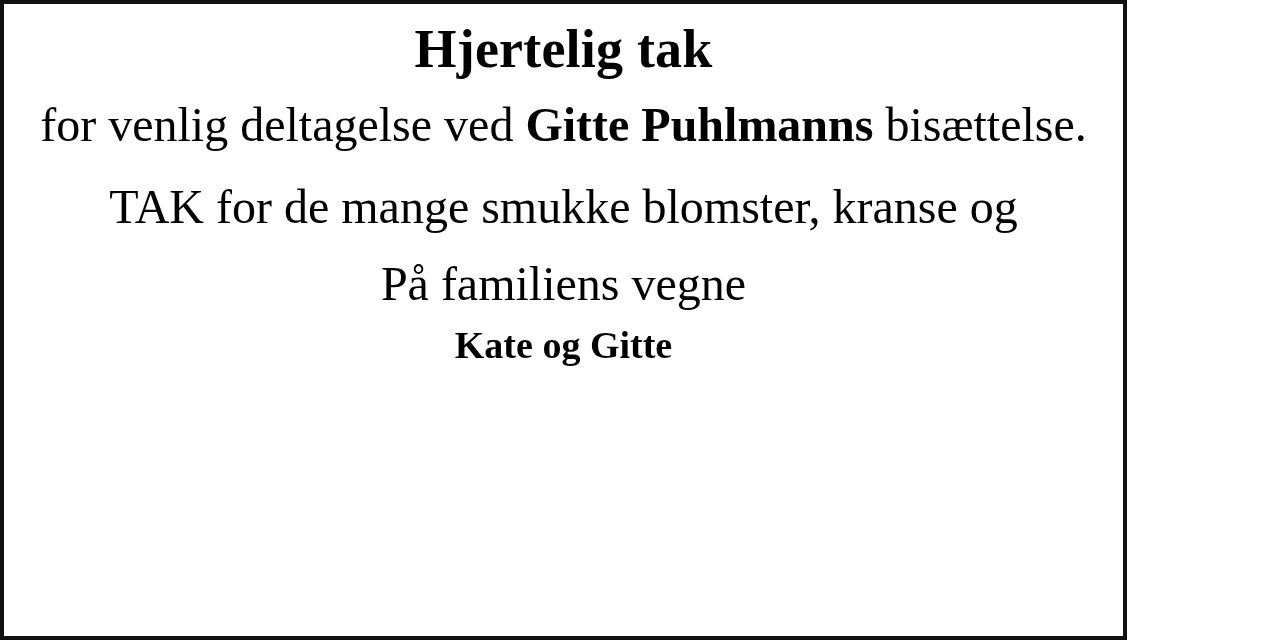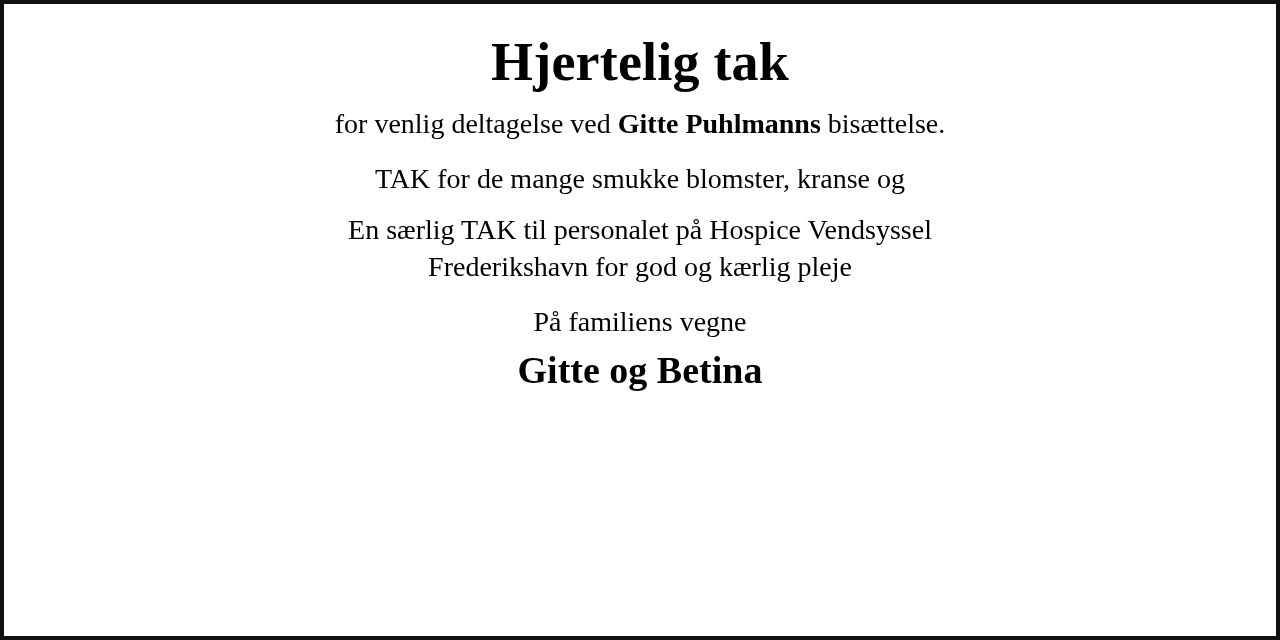--- a/index.html
+++ b/index.html
@@ -9,53 +9,54 @@
   body {
     width: 1280px;
     height: 640px;
     background: #ffffff;
     font-family: "Liberation Serif", "DejaVu Serif", serif;
     color: #000000;
     overflow: hidden;
   }
   .notice-card {
     box-sizing: border-box;
-    width: 1280px;
+    width: 1127px;
     height: 640px;
     border: 4px solid #111111;
     background: #ffffff;
-    padding: 18px 30px 30px 30px;
+    padding: 5px 30px 30px 30px;
     display: flex;
     flex-direction: column;
     align-items: center;
   }
   .notice-title {
     font-size: 54px;
     font-weight: bold;
     line-height: 1.12;
     text-align: center;
     margin: 10px 0 14px 0;
     letter-spacing: 0.2px;
   }
   .line {
-    font-size: 28px;
+    font-size: 48px;
     line-height: 1.32;
     text-align: left;
     margin: 0;
     max-width: 1210px;
   }
   .line-subtitle {
     margin-bottom: 18px;
     white-space: nowrap;
   }
   .bold-name {
     font-weight: bold;
   }
   .para {
     margin: 0 0 0 0;
+    gap: 8px;
   }
   .para-gap {
     margin-bottom: 14px;
   }
   .para-tight {
     margin-bottom: 18px;
   }
   .line-closing {
     margin-bottom: 7px;
   }
@@ -79,22 +80,18 @@
   <div class="notice-title">Hjertelig tak</div>
 
   <div class="line line-subtitle">
     <span>for venlig deltagelse ved </span><span class="bold-name">Gitte Puhlmanns</span><span> bisættelse.</span>
   </div>
 
   <div class="block para para-gap">
     <div class="line">TAK for de mange smukke blomster, kranse og</div>
   </div>
 
-  <div class="block para para-tight">
-    <div class="line">En særlig TAK til personalet på Hospice Vendsyssel</div>
-    <div class="line">Frederikshavn for god og kærlig pleje</div>
-  </div>
 
   <div class="line line-closing">På familiens vegne</div>
 
-  <div class="line-signature">Gitte og Betina</div>
+  <div class="line-signature">Kate og Gitte</div>
 
 </div>
 
 </body></html>

